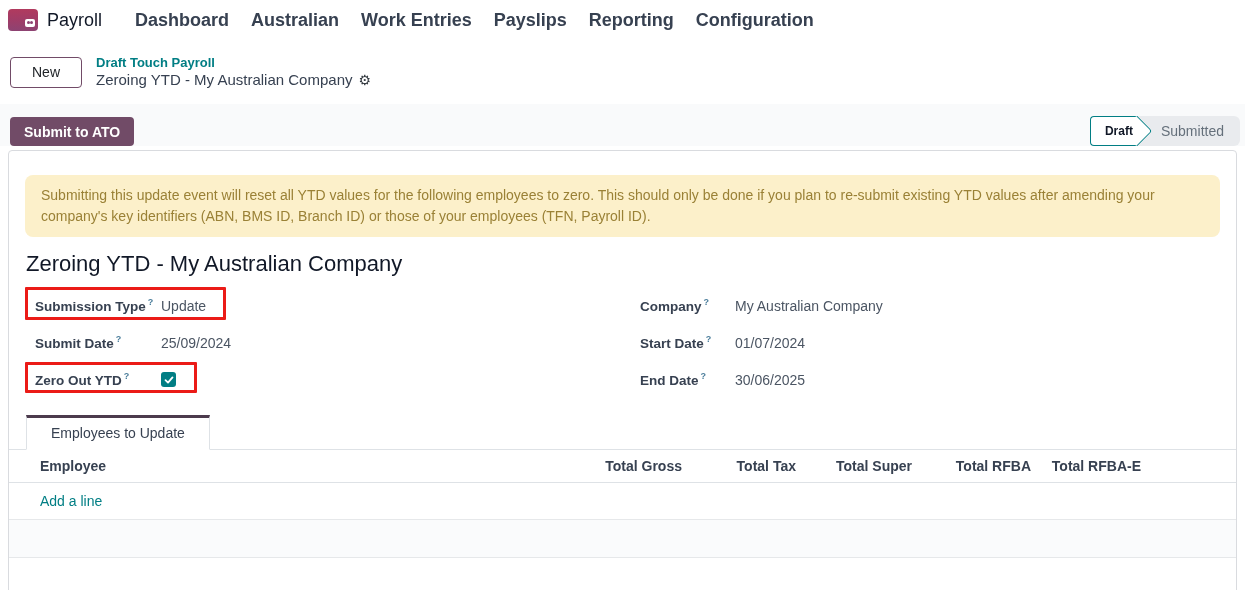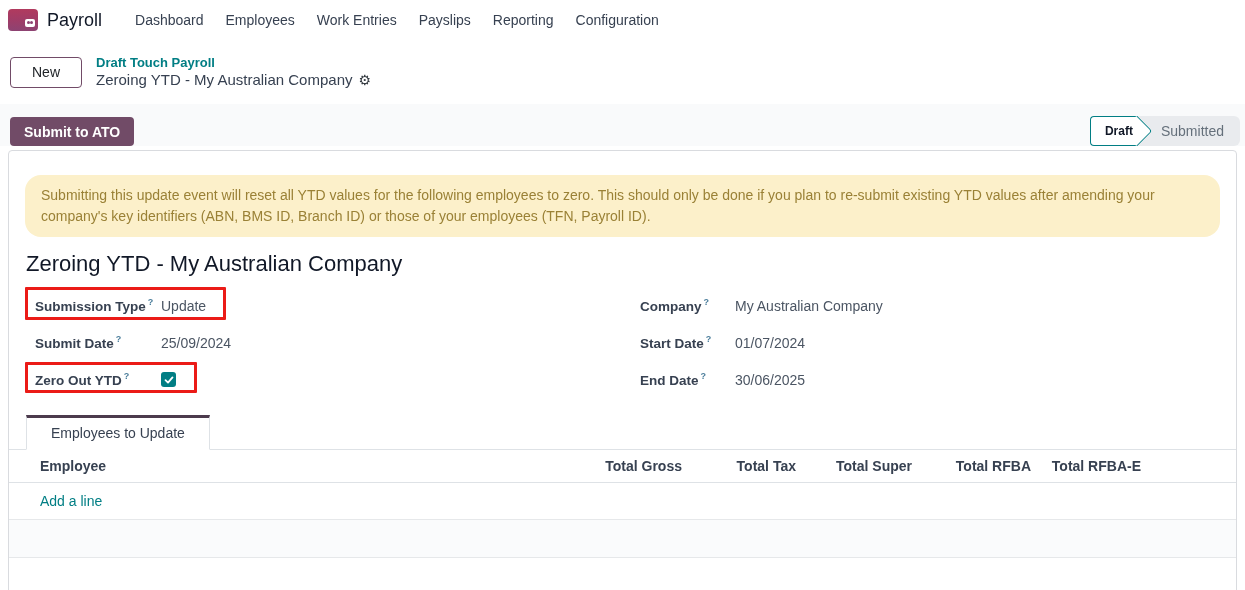--- a/index.html
+++ b/index.html
@@ -10,21 +10,21 @@
   
   .navbar { height:40px; display:flex; align-items:center; padding-left:8px; background:#fff; }
   .app-icon { width:30px; height:22px; border-radius:4px; position:relative; flex:0 0 auto;
               background:linear-gradient(180deg,#b13a5e 0%,#a23c66 45%,#8d4372 100%); }
   .app-icon .badge { position:absolute; right:3px; bottom:4px; width:10px; height:8px;
               background:#fff; border-radius:2px; }
   .app-icon .badge i { position:absolute; left:2px; top:2px; width:3px; height:3px; border-radius:50%; background:#8d4372; }
   .app-icon .badge i+i { left:auto; right:2px; }
   .app-name { font-size:18px; color:#111827; margin:0 10px 0 9px; }
   .nav-items { display:flex; align-items:center; margin-left:12px; }
-  .nav-item { font-size:14px; color:var(--text-body,#374151); padding:0 11px; cursor:pointer; white-space:nowrap; }
+  .nav-item { font-size:18px; color:var(--text-body,#374151); padding:0 11px; cursor:pointer; white-space:nowrap;font-weight:bold; }
 
   
   .crumb-row { display:flex; align-items:center; padding:12px 0 12px 10px; height:64px; background:#fff; }
   .btn-new { width:72px; height:31px; background:#fff; border:1px solid var(--primary,#714B67);
              border-radius:4px; font-size:14px; color:#212529; cursor:pointer;
              font-family:"Liberation Sans", sans-serif; }
   .crumb-txt { margin-left:14px; line-height:1.25; }
   .crumb-parent { font-size:13px; font-weight:700; color:var(--link,#017E84); cursor:pointer; }
   .crumb-current { font-size:15px; color:var(--text-body,#374151); display:flex; align-items:center; gap:6px; }
   .gear { font-family:"DejaVu Sans", sans-serif; font-size:14px; color:#343a40; cursor:pointer; line-height:1; }
@@ -43,21 +43,21 @@
   .state-active .lbl { position:relative; z-index:1; font-size:12px; font-weight:600; color:#111827; }
   .state-active::after { content:""; position:absolute; top:50%; right:-11px; width:21px; height:21px;
                   transform:translateY(-50%) rotate(45deg); background:#fff;
                   border-top:1px solid var(--link,#017E84); border-right:1px solid var(--link,#017E84);
                   border-top-right-radius:4px; }
   .state-inactive { font-size:14px; color:var(--muted,#65707B); padding:0 16px 0 24px; cursor:pointer; }
 
   
   .card { margin:4px 8px 0 8px; background:#fff; border:1px solid #d9dbdf; border-radius:4px;
           height:470px; overflow:hidden; }
-  .alert { margin:24px 16px 0 16px; background:var(--alert-bg,#FCF0CA); border-radius:16px;
+  .alert { margin:24px 16px 0 16px; background:var(--alert-bg,#FCF0CA); border-radius:8px;
            padding:10px 16px; font-size:14px; line-height:21px; color:var(--alert-text,#9A8136); }
   .sheet-title { margin:14px 0 0 17px; font-size:22px; font-weight:500; color:#111827; }
 
   .form-grid { display:flex; margin-top:10px; padding:0 16px 0 17px; }
   .fg-left { width:614px; padding-left:9px; }
   .fg-right { flex:1; }
   .frow { height:37px; display:flex; align-items:center; position:relative; }
   .flabel { font-weight:600; font-size:13.5px; color:var(--text-body,#374151); }
   .fg-left .flabel { width:126px; }
   .fg-right .flabel { width:95px; }
@@ -93,21 +93,21 @@
 <div class="navbar">
   <div class="app-icon">
     <div class="badge">
         <i></i>
         <i></i>
       </div>
   </div>
   <div class="app-name">Payroll</div>
   <div class="nav-items">
     <span class="nav-item">Dashboard</span>
-    <span class="nav-item">Employees</span>
+    <span class="nav-item">Australian</span>
     <span class="nav-item">Work Entries</span>
     <span class="nav-item">Payslips</span>
     <span class="nav-item">Reporting</span>
     <span class="nav-item">Configuration</span>
   </div>
 </div>
 
 <div class="crumb-row">
   <button class="btn-new">New</button>
   <div class="crumb-txt">

